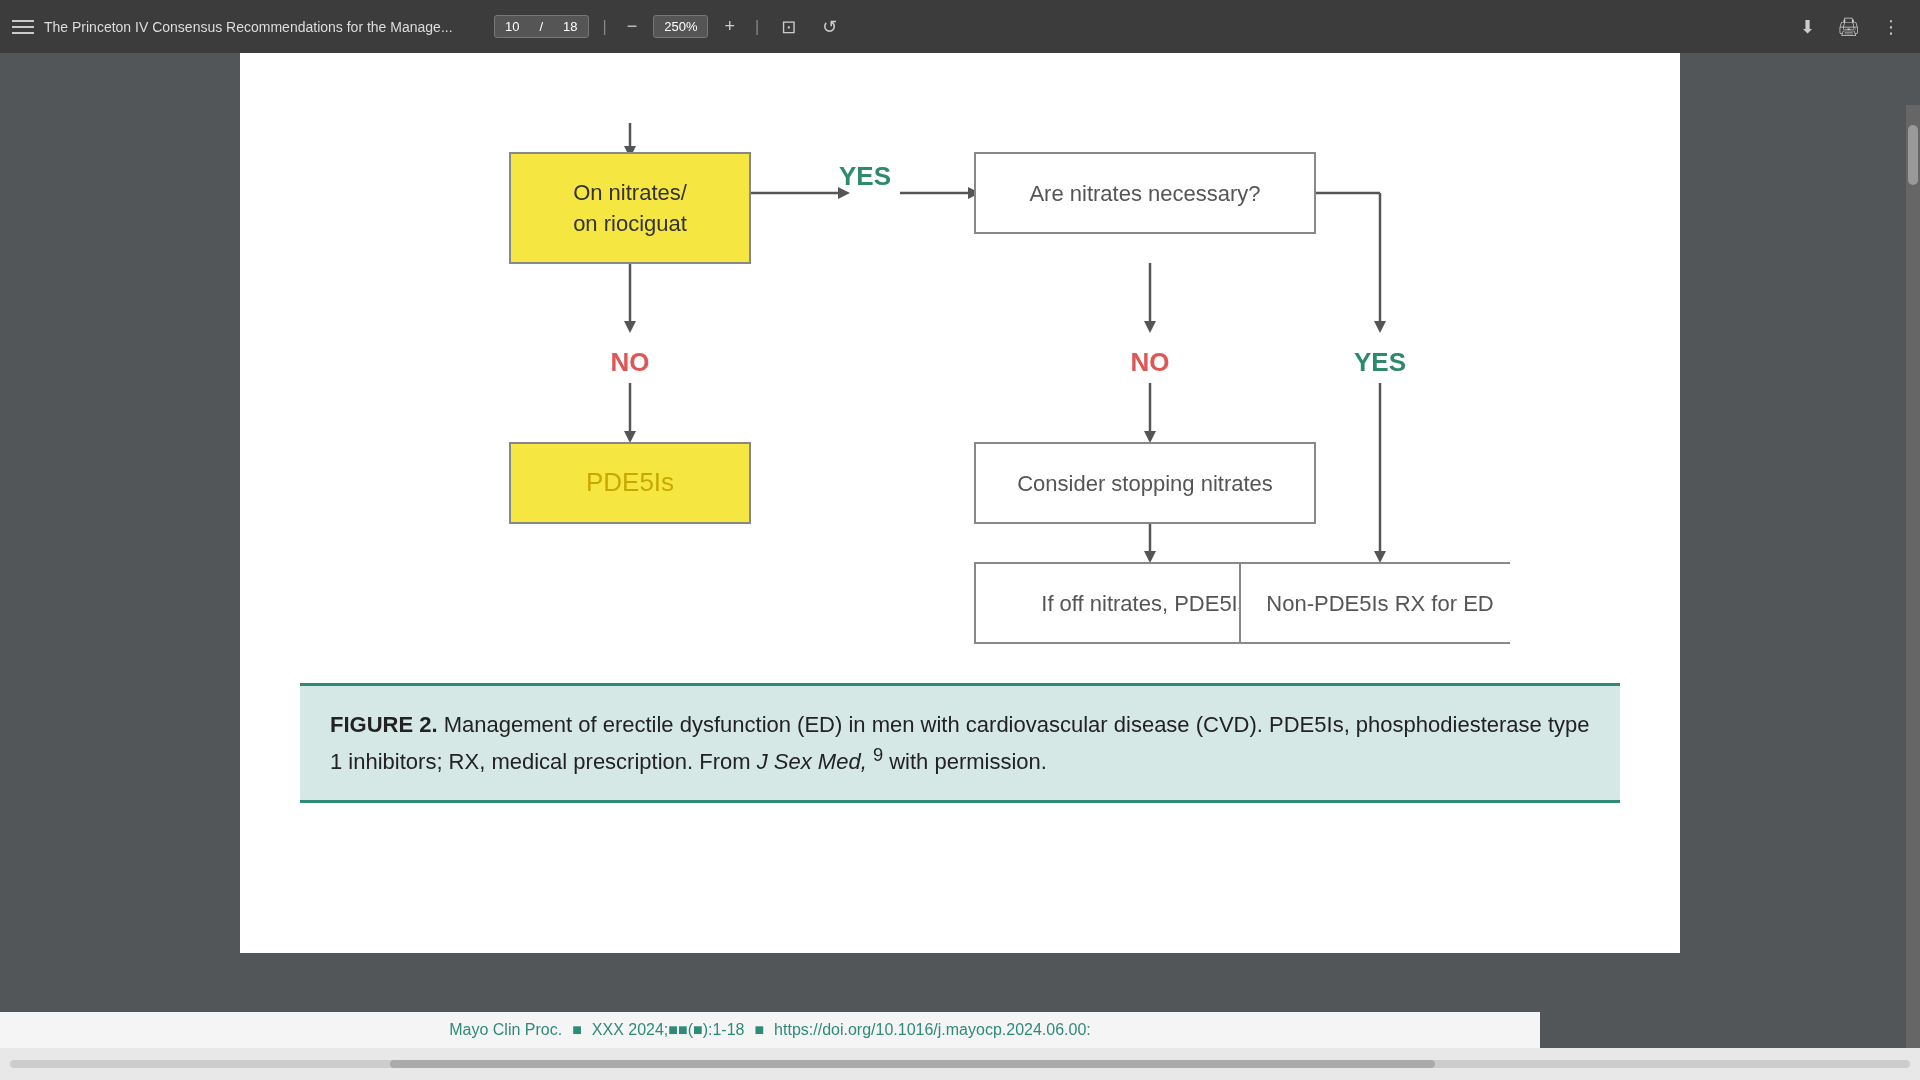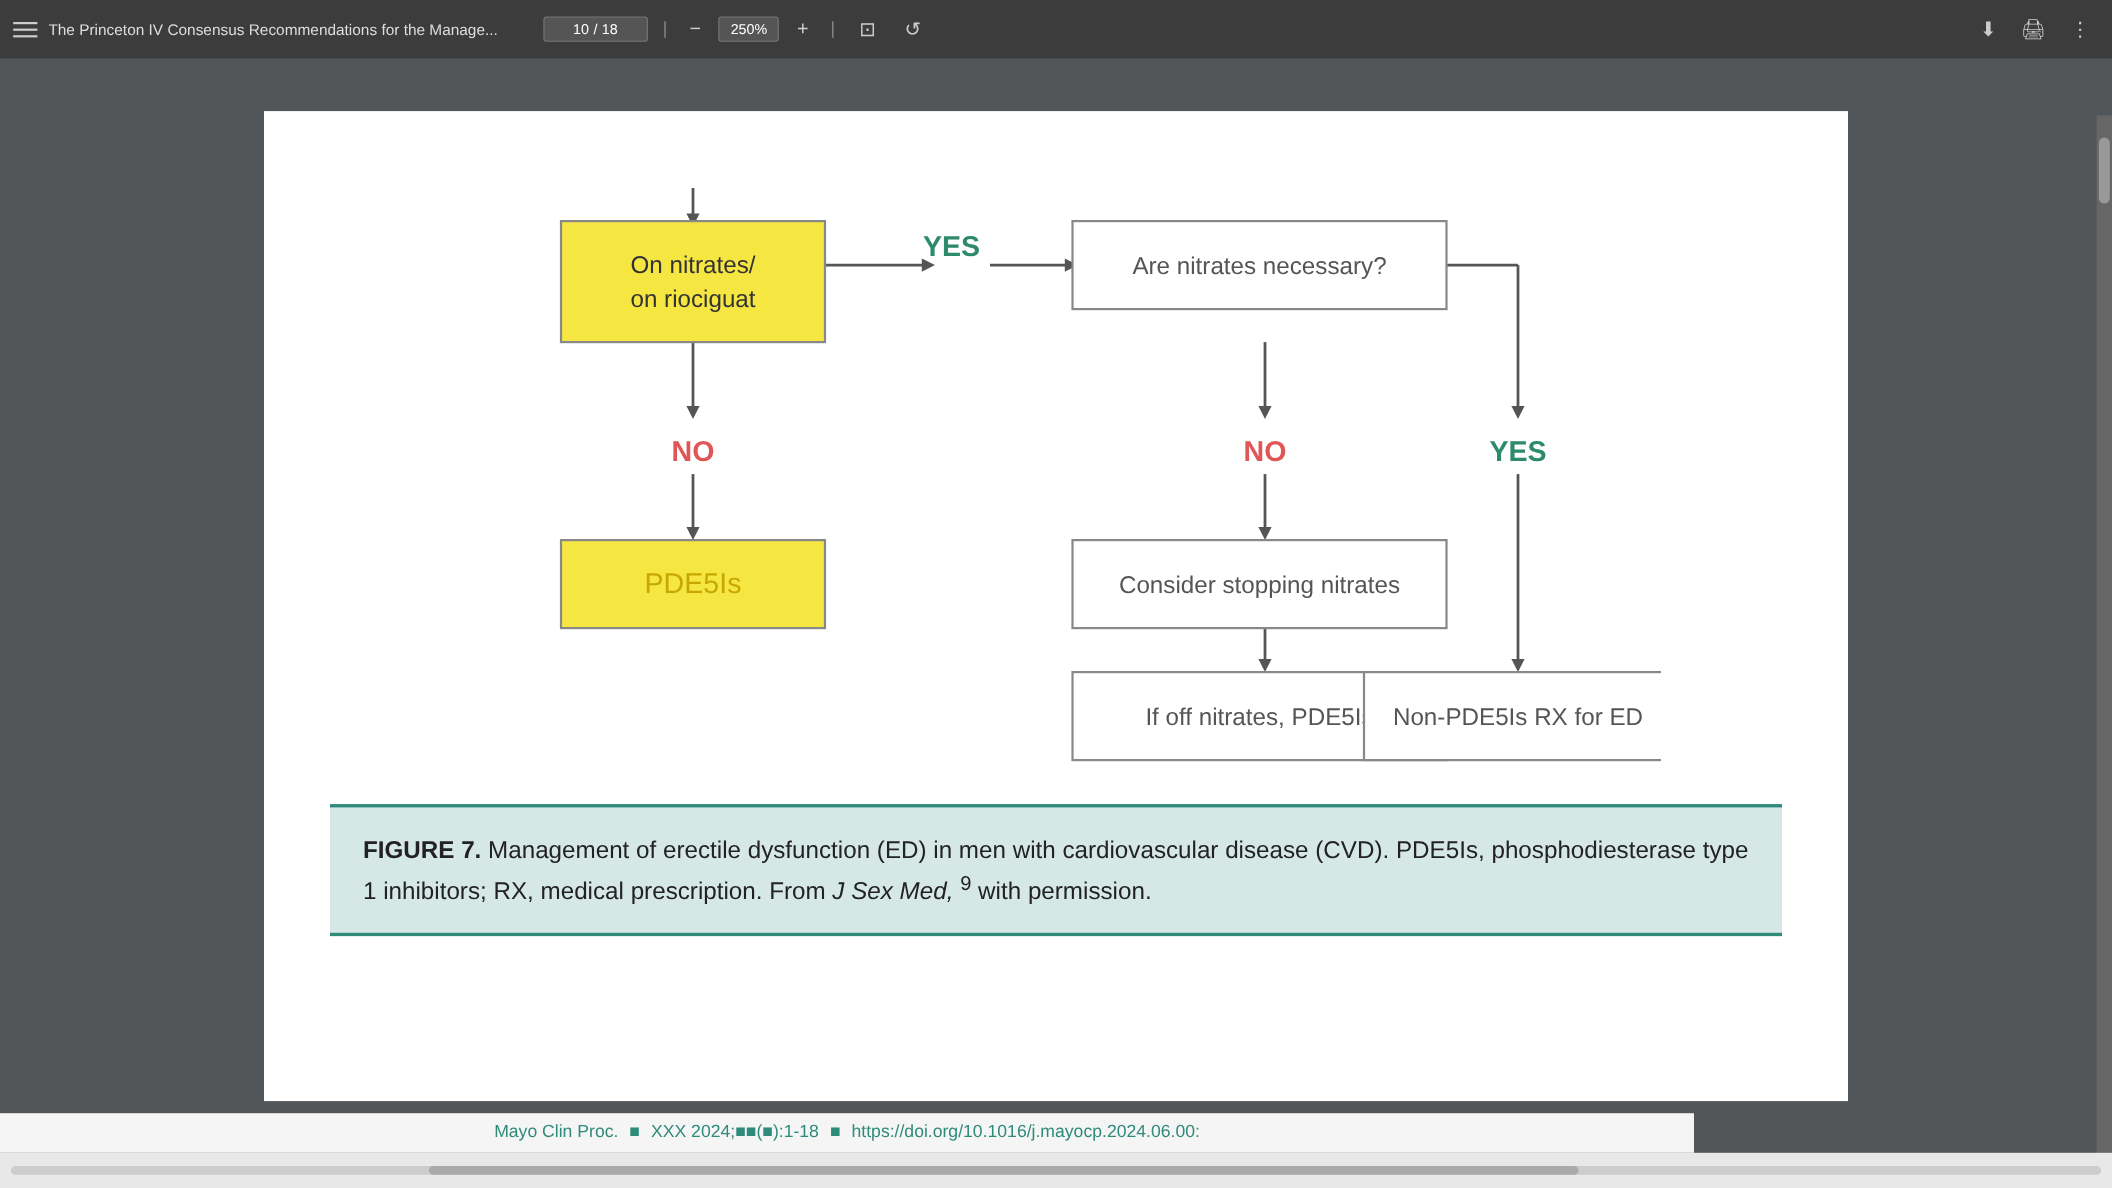--- a/index.html
+++ b/index.html
@@ -30,25 +30,25 @@
       white-space: nowrap;
       overflow: hidden;
       text-overflow: ellipsis;
       max-width: 440px;
     }
     .toolbar-pagination {
       background: #555;
       border: 1px solid #777;
       color: #fff;
       font-size: 13px;
-      padding: 3px 26px;
+      padding: 3px 10px;
       border-radius: 3px;
       display: flex;
       align-items: center;
-      gap: 4px;
+      gap: 20px;
     }
     .toolbar-divider { color: #888; font-size: 16px; margin: 0 4px; }
     .toolbar-zoom-btn {
       background: none;
       border: none;
       color: #ccc;
       font-size: 18px;
       cursor: pointer;
       padding: 2px 6px;
     }
@@ -95,21 +95,21 @@
       margin-top: 20px;
     }
 
     
     .pdf-area {
       width: 1920px;
       height: calc(1080px - 52px - 32px);
       background: #525659;
       display: flex;
       justify-content: center;
-      align-items: center;
+      align-items: flex-start;
       overflow: hidden;
       position: relative;
     }
     .pdf-page {
       background: #fff;
       width: 1440px;
       min-height: 900px;
       padding: 30px 60px 40px 60px;
       position: relative;
       margin-top: 0;
@@ -230,21 +230,21 @@
         <rect x="565" y="470" width="340" height="80" fill="#fff" stroke="#888" stroke-width="2"></rect>
         <text x="735" y="518" text-anchor="middle" font-size="22" font-family="Arial" fill="#555">If off nitrates, PDE5Is</text>
 
         <rect x="830" y="470" width="280" height="80" fill="#fff" stroke="#888" stroke-width="2"></rect>
         <text x="970" y="518" text-anchor="middle" font-size="22" font-family="Arial" fill="#555">Non-PDE5Is RX for ED</text>
 
       </svg>
     </div>
 
     <div class="figure-caption">
-      <span class="bold">FIGURE 7.</span>
+      <span class="bold">FIGURE 2.</span>
       <span> Management of erectile dysfunction (ED) in men with cardiovascular disease (CVD). PDE5Is, phosphodiesterase type 1 inhibitors; RX, medical prescription. From </span>
       <em>J Sex Med,</em>
       <sup>9</sup>
       <span> with permission.</span>
     </div>
 
   </div>
 
   <div class="scrollbar-right">
     <div class="scrollbar-thumb"></div>

